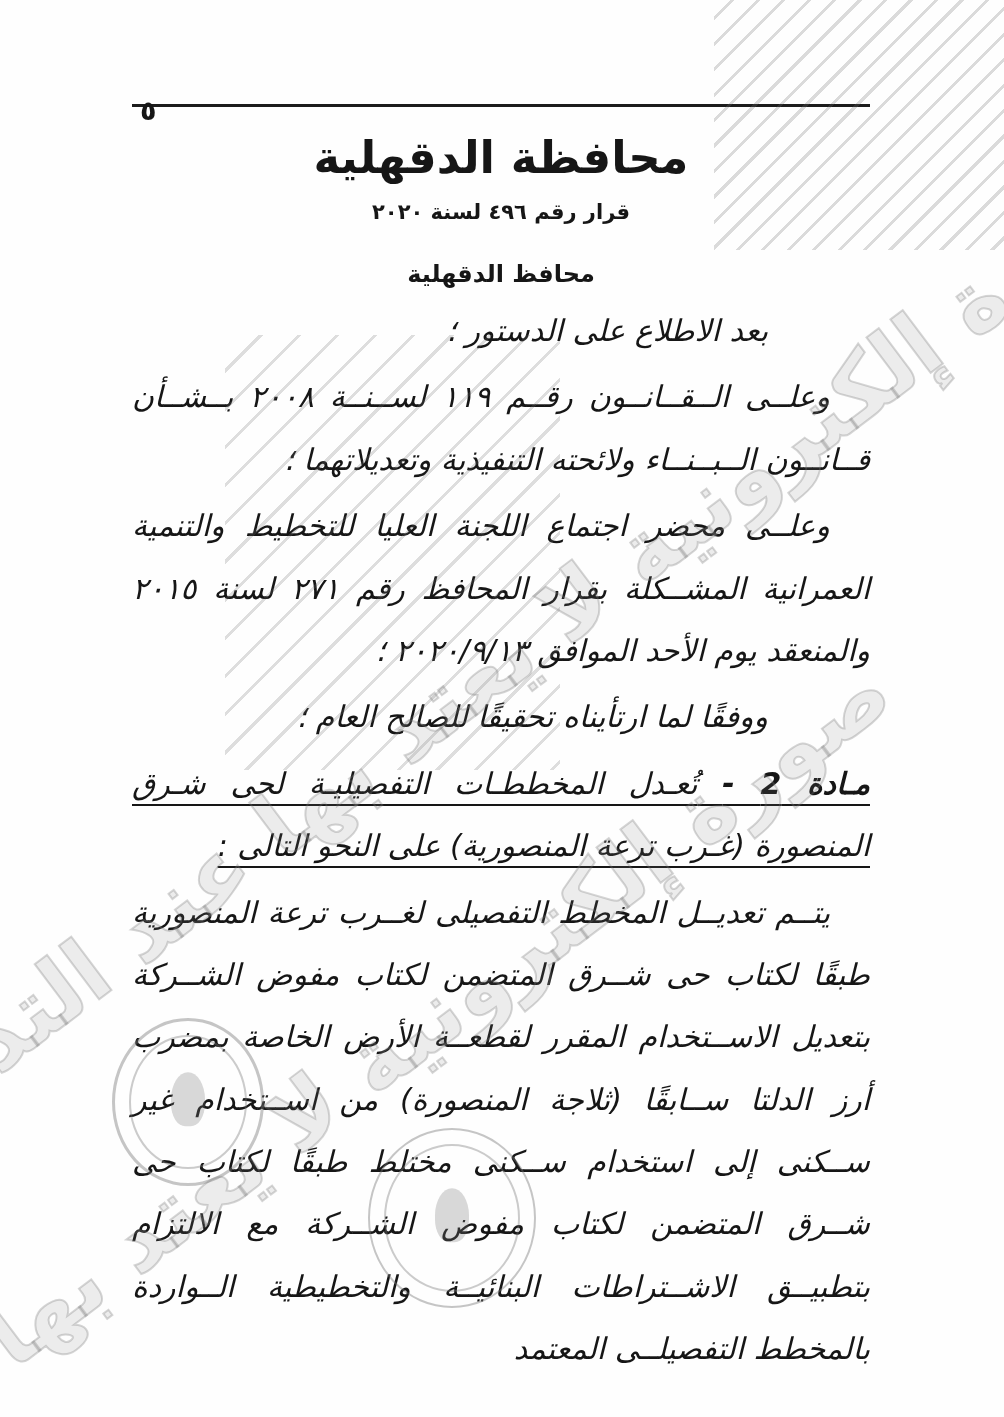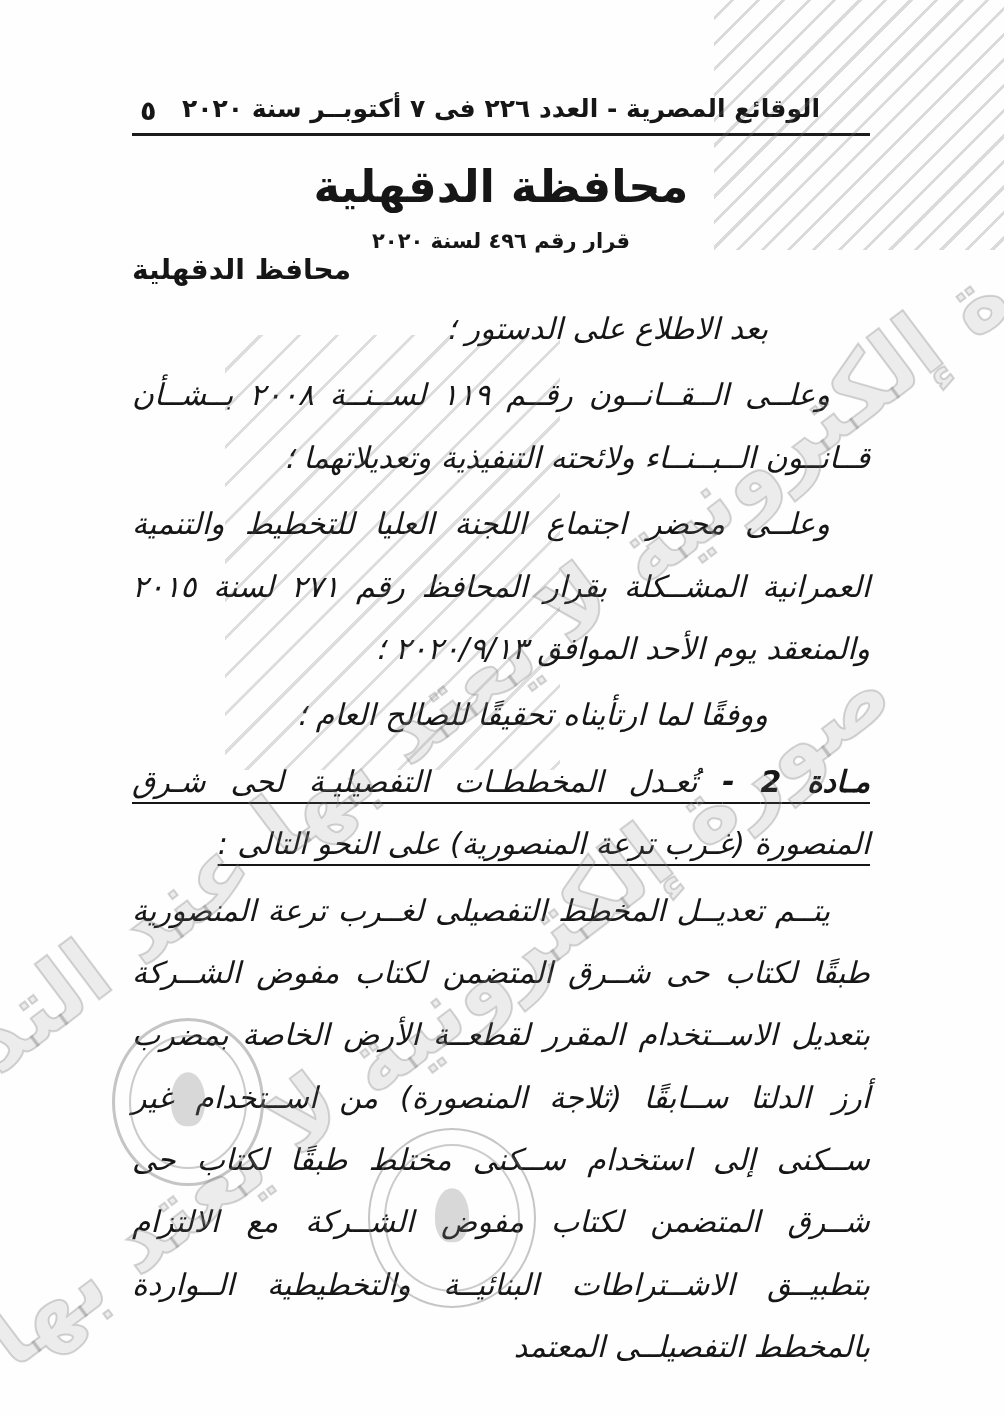--- a/index.html
+++ b/index.html
@@ -56,23 +56,24 @@
     letter-spacing: 0;
     margin-top: 14px;
   }
   .decree-no {
     text-align: center;
     font-size: 21px;
     font-weight: bold;
     margin-top: 16px;
   }
   .issuer {
-    text-align: left;
-    font-size: 28px;
-    font-weight: bold;
+    text-align: center;
+    font-size: 24px;
+    font-weight: bold;
+    margin-top: 36px;
   }
 
   
   .body-text { margin-top: 12px; }
   .body-text p {
     font-size: 30px;
     line-height: 2.08;
     text-align: justify;
     margin-top: 4px;
     font-style: italic;
@@ -156,21 +157,20 @@
 </style>
 </head>
 <body>
 
 <div class="page">
 
   <div class="content">
 
     <header class="masthead">
       <span class="page-number">٥</span>
-      <span>الوقائع المصرية - العدد ٢٢٦ فى ٧ أكتوبــر سنة ٢٠٢٠</span>
     </header>
 
     <div class="rule"></div>
 
     <h1 class="gov-title">محافظة الدقهلية</h1>
 
     <h2 class="decree-no">قرار رقم ٤٩٦ لسنة ٢٠٢٠</h2>
 
     <h3 class="issuer">محافظ الدقهلية</h3>
 

